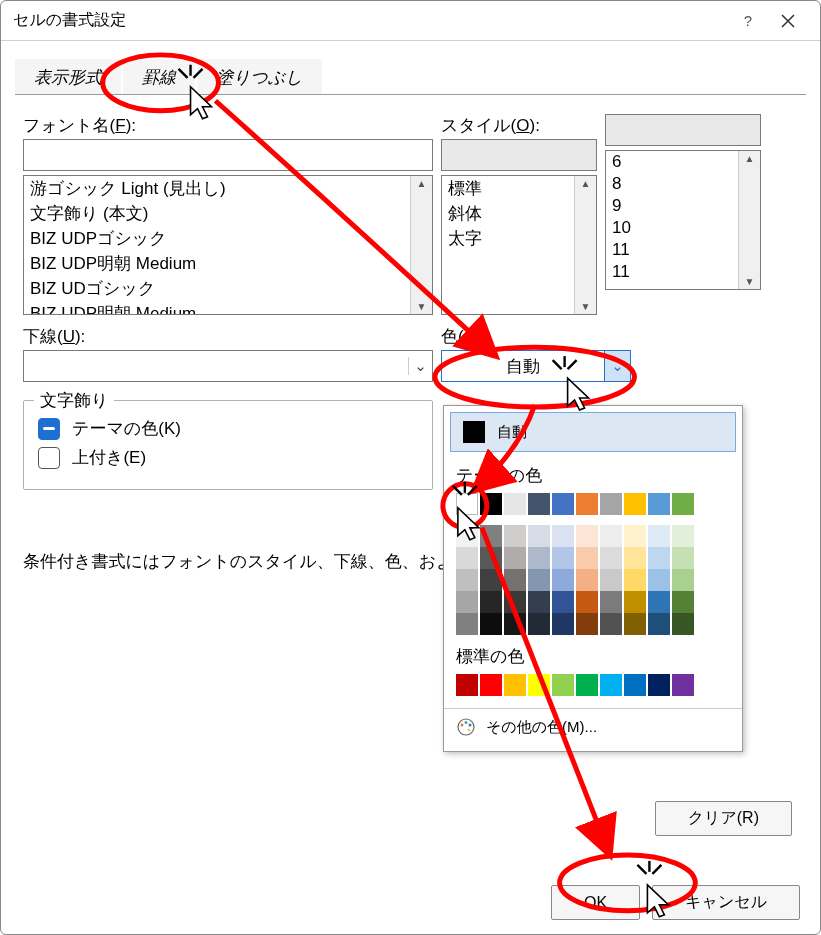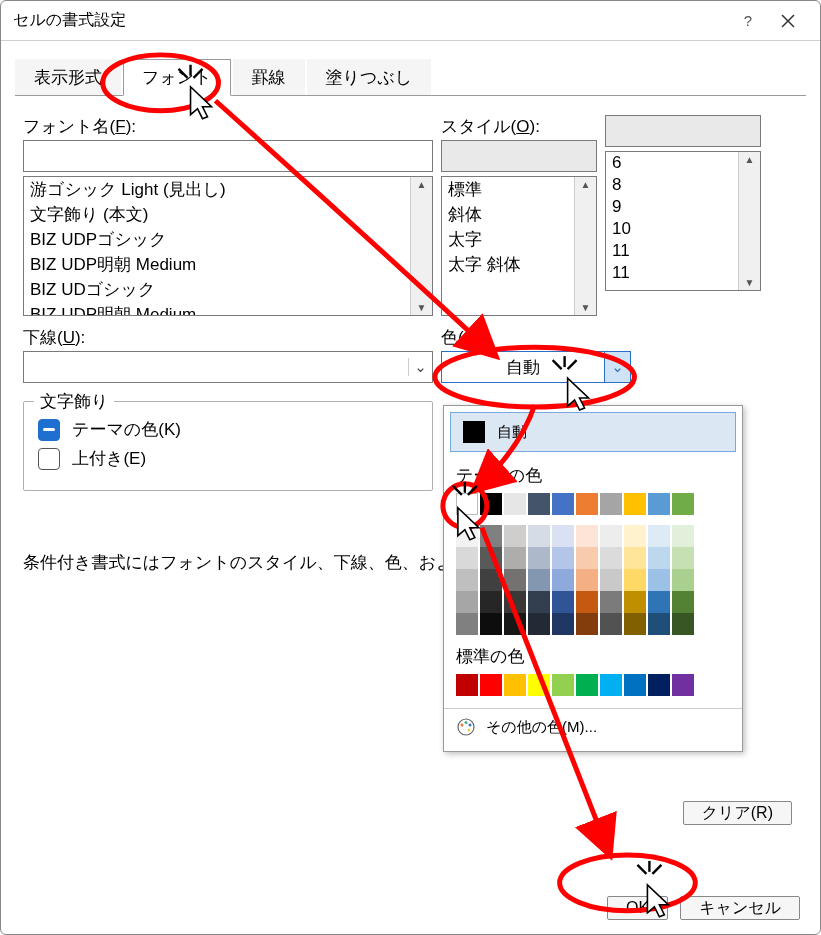--- a/index.html
+++ b/index.html
@@ -37,20 +37,21 @@
     margin: 18px 14px 0 14px;
   }
   .tab {
     padding: 6px 18px;
     border: 1px solid transparent;
     border-bottom: none;
     background: #f5f5f5;
     margin-right: 2px;
     cursor: pointer;
     font-size: 17px;
+    font-style: italic;
   }
   .tab.active {
     background: #fff;
     border: 1px solid #9a9a9a;
     border-bottom: 1px solid #fff;
     position: relative;
     z-index: 2;
   }
   .tab-underline {
     margin: 0 14px;
@@ -131,21 +132,21 @@
   .chk-row { display:flex; align-items:center; gap:12px; margin: 6px 0; font-size: 17px; }
   .chkbox {
     width: 22px; height: 22px; border: 1px solid #555; border-radius: 4px;
     display:inline-flex; align-items:center; justify-content:center;
   }
   .chkbox.filled { background:#1f6fd0; border-color:#1f6fd0; }
   .chkbox.filled .dash { width:12px; height:3px; background:#fff; border-radius:2px; }
   .desc { margin-top: 60px; font-size: 17px; }
   .btn {
     display:inline-flex; align-items:center; justify-content:center;
-    height: 24px; padding: 0 18px;
+    height: 35px; padding: 0 32px;
     border: 1px solid #888; background: #f6f6f6; border-radius: 2px;
     font-size: 16px;
   }
   .btn-row-clear { position:absolute; right:28px; top:800px; }
   .btn-row-bottom { position:absolute; right:20px; bottom:14px; display:flex; gap:12px; }
 
   
   .color-popup {
     position: absolute;
     left: 442px; top: 404px;
@@ -197,21 +198,20 @@
     <div class="tb-btn">?</div>
     <div class="tb-btn">
       <svg width="14" height="14" viewBox="0 0 14 14">
           <path d="M1 1 L13 13 M13 1 L1 13" stroke="#333" stroke-width="1.5" fill="none"></path>
         </svg>
     </div>
   </div>
 
   <div class="tabs">
     <div class="tab">表示形式</div>
-    <div class="tab active">フォント</div>
     <div class="tab">罫線</div>
     <div class="tab">塗りつぶし</div>
   </div>
   <div class="tab-underline"></div>
 
   <div class="content">
 
     <div class="row">
       <div class="col-font">
         <span class="lbl">
@@ -233,21 +233,20 @@
       </div>
       <div class="col-style">
         <span class="lbl">
           <span>スタイル</span>(<span class="u">O</span>):
         </span>
         <input class="txt-input" style="">
         <div class="listbox" id="style-list">
           <div class="item">標準</div>
             <div class="item">斜体</div>
             <div class="item">太字</div>
-            <div class="item">太字 斜体</div>
             <div class="scroll-stub">
             <span class="arrow" style="top:2px">▲</span>
             <span class="arrow" style="bottom:2px">▼</span>
           </div>
         </div>
       </div>
       <div class="col-size">
         <input class="txt-input" style="">
         <div class="listbox" id="size-list">
           <div class="item">6</div>

